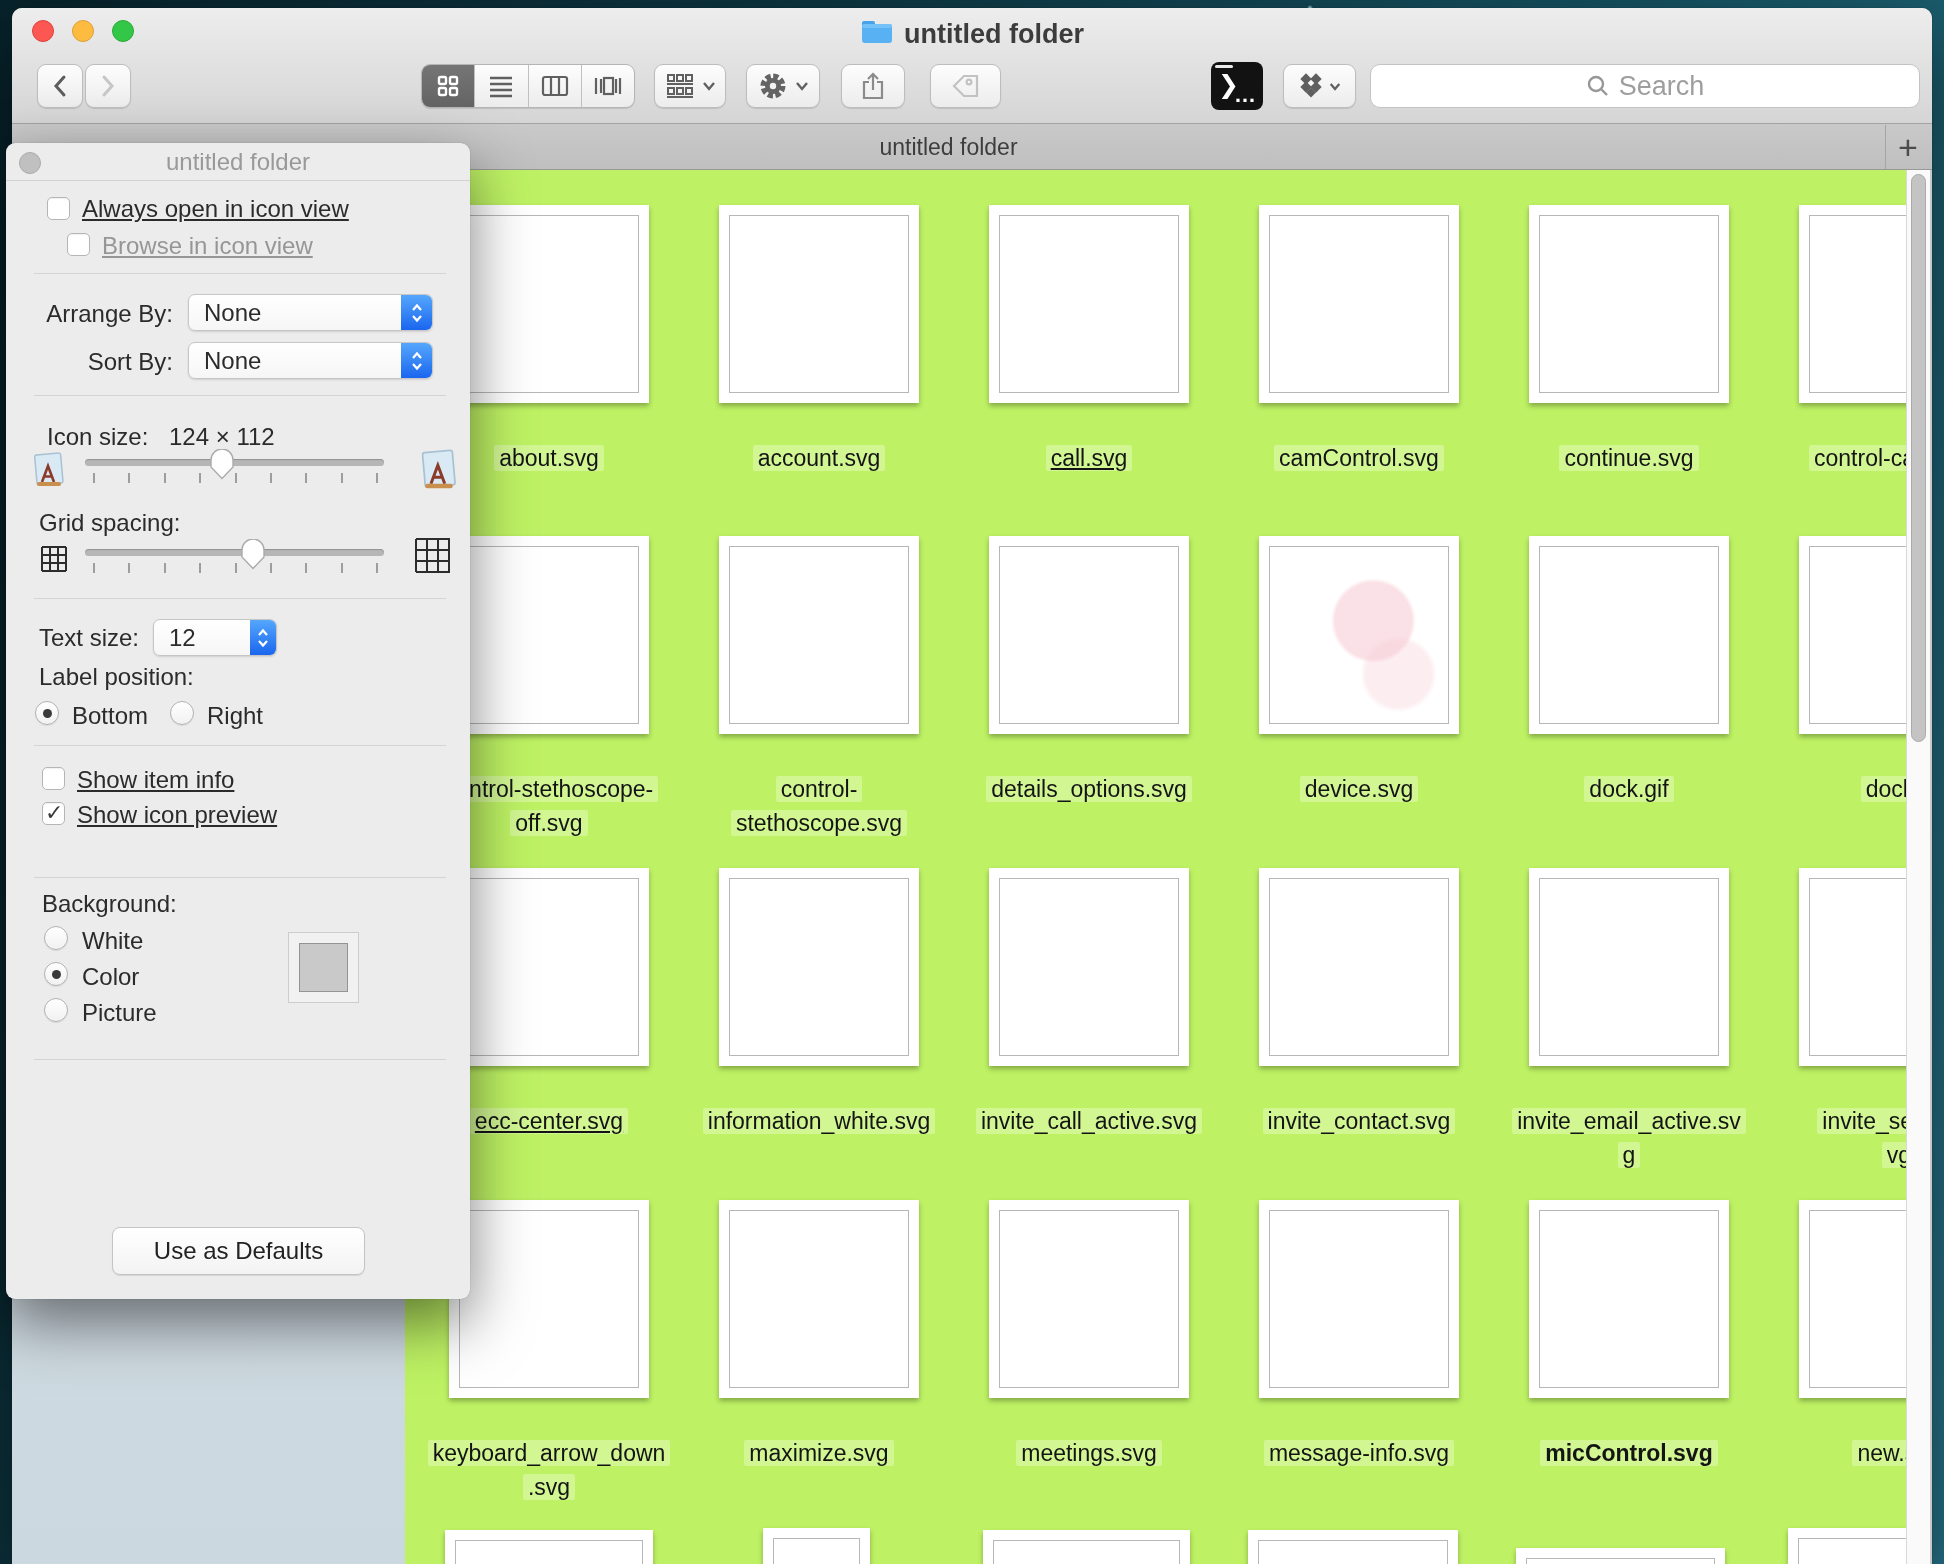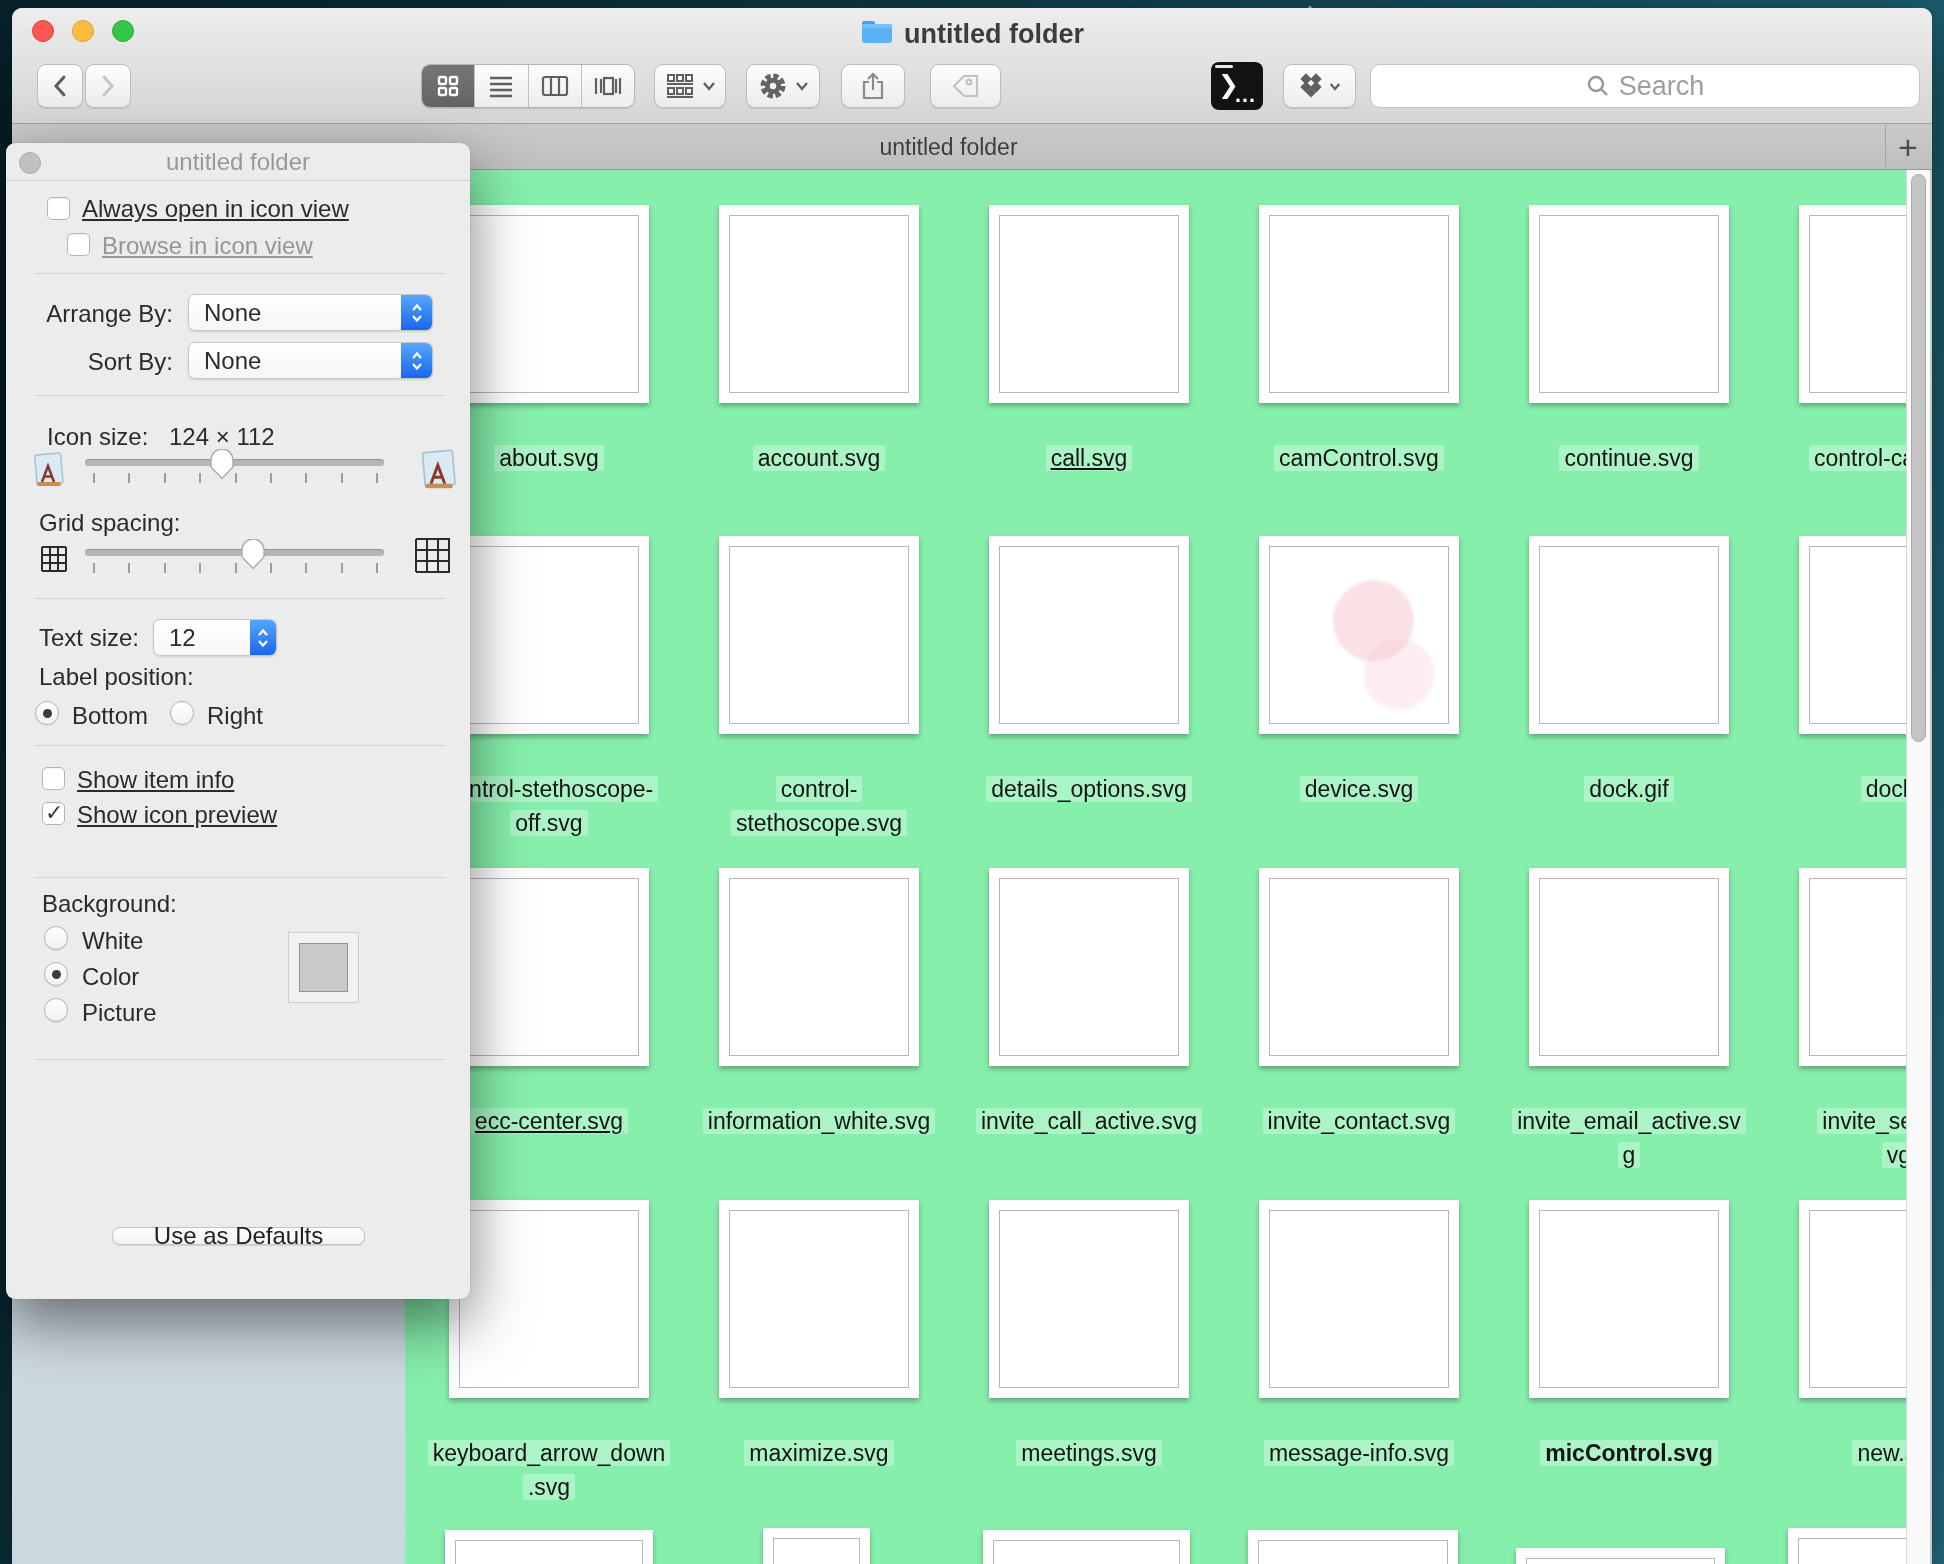--- a/index.html
+++ b/index.html
@@ -66,21 +66,21 @@
     background:linear-gradient(#c9c9c9,#bfbfbf); border-bottom:1px solid #989898; }
   .tab { position:absolute; inset:0 47px 0 0; display:flex; align-items:center; justify-content:center; }
   .tab-label { font-size:23px; color:#3d3d3d; }
   .newtab { position:absolute; top:0; bottom:0; right:2px; width:45px; border-left:1px solid #a5a5a5;
     display:flex; align-items:center; justify-content:center; font-size:34px; font-weight:200; color:#4c4c4c; }
 
   
   .sidebar { position:absolute; left:0; top:162px; bottom:0; width:393px;
     background:linear-gradient(180deg,#d8e2e8,#ccd8df); }
   .file-area { position:absolute; left:393px; top:162px; width:1501px; bottom:0;
-    background:#86efac; overflow:hidden; }
+    background:#bef264; overflow:hidden; }
 
   .thumb-file { position:absolute; width:200px; height:198px; background:#fff;
     box-shadow:0 3px 5px rgba(0,0,0,.30); }
   .thumb-file::after { content:""; position:absolute; inset:10px; border:1px solid #b7b7b7; }
   .thumb-file.faint::before { content:""; position:absolute; inset:10px;
     background:
       radial-gradient(circle at 58% 42%, rgba(246,200,210,.55) 0 26%, rgba(246,200,210,0) 29%),
       radial-gradient(circle at 72% 72%, rgba(250,220,226,.5) 0 18%, rgba(250,220,226,0) 21%); }
 
   .file-label { position:absolute; width:260px; text-align:center;
@@ -129,21 +129,21 @@
   .slider .thumb { position:absolute; top:-2px; margin-left:-13px; }
 
   .radio { position:absolute; width:24px; height:24px; border-radius:50%;
     background:linear-gradient(#fff,#f1f1f1); border:1px solid #b2b2b2; box-shadow:0 1px 1px rgba(0,0,0,.08); }
   .radio.selected::after { content:""; position:absolute; left:7px; top:7px; width:9px; height:9px;
     border-radius:50%; background:#3a3a3a; }
 
   .well { position:absolute; width:71px; height:71px; background:#f1f1f1; border:1px solid #cdcdcd; }
   .well-inner { position:absolute; inset:10px; border:1px solid #949494; }
 
-  .defaults-btn { position:absolute; left:106px; top:1084px; width:253px; height:18px;
+  .defaults-btn { position:absolute; left:106px; top:1084px; width:253px; height:48px;
     background:linear-gradient(#fff,#f3f3f3); border:1px solid #c4c4c4; border-radius:8px;
     box-shadow:0 1px 1px rgba(0,0,0,.1); display:flex; align-items:center; justify-content:center;
     font-size:24px; color:#222; }
 
   .easel { position:absolute; }
   .gridicon { position:absolute; }
 </style>
 </head>
 <body>
 

